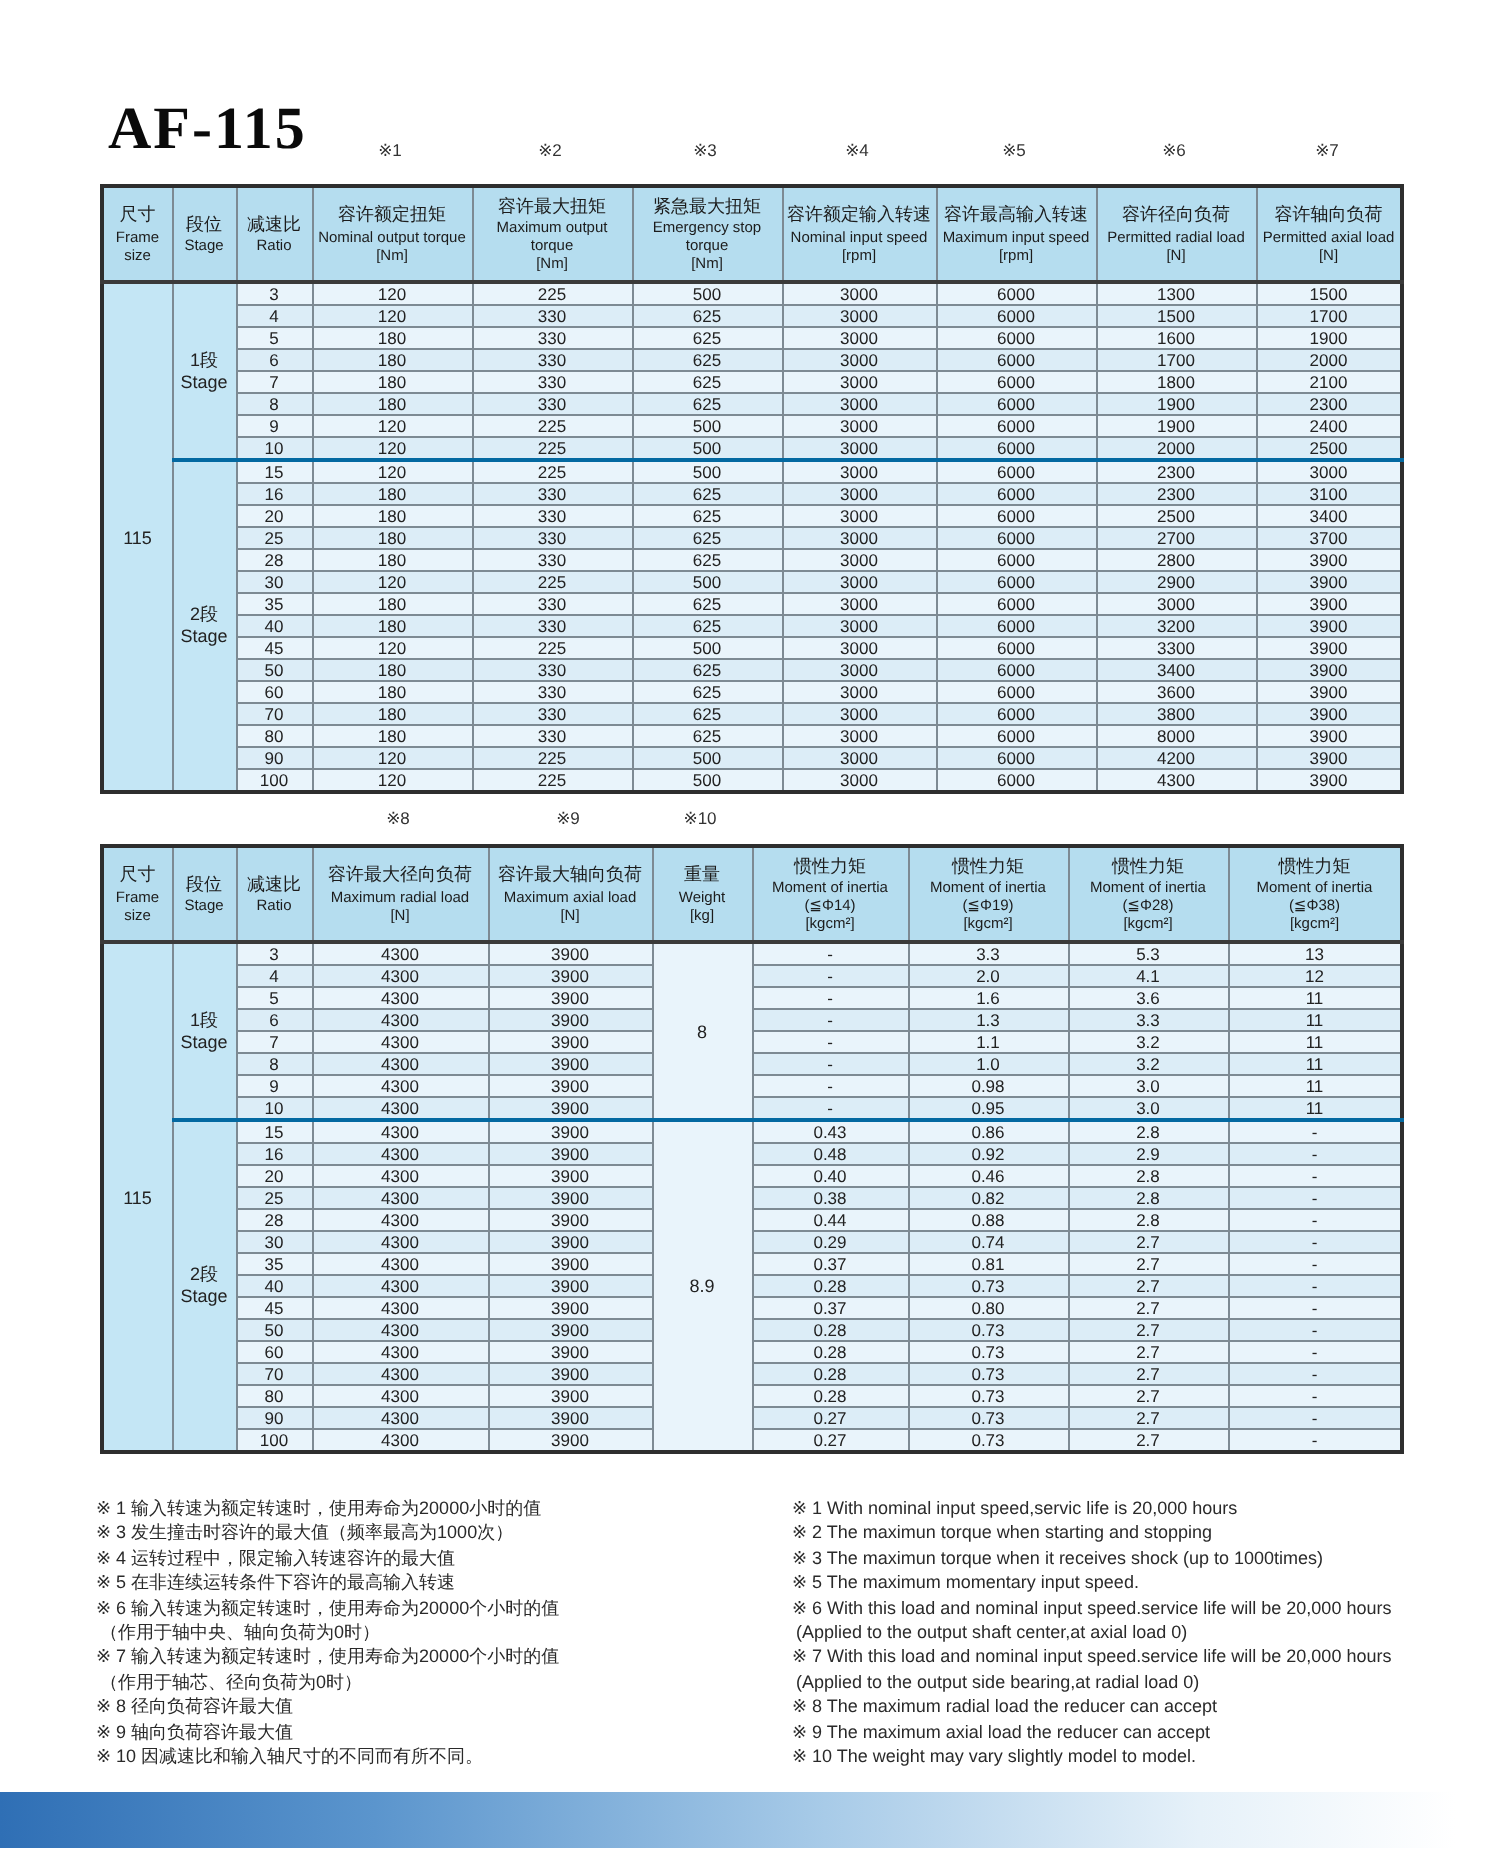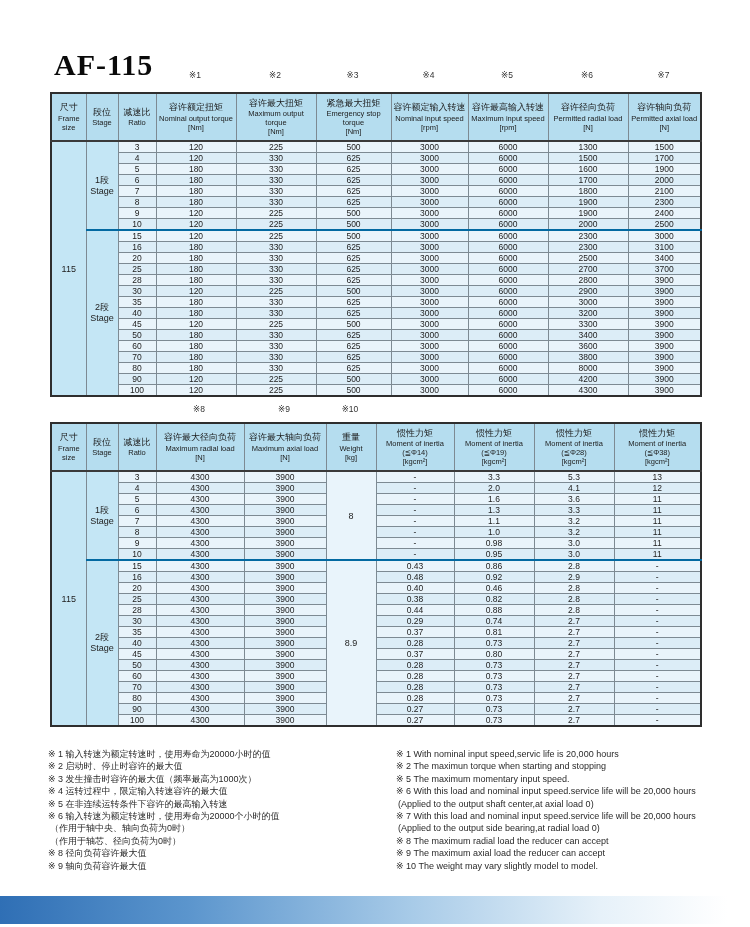--- a/index.html
+++ b/index.html
@@ -672,53 +672,57 @@
         </tr>
       </tbody>
     </table>
 
   <div class="footnotes">
     <div class="fcol" id="fzh">
         <div class="note">
           <div>※ 1 输入转速为额定转速时，使用寿命为20000小时的值</div>
         </div>
         <div class="note">
-          <div>※ 2 启动时、停止时容许的最大值</div>
-        </div>
-        <div class="note">
           <div>※ 3 发生撞击时容许的最大值（频率最高为1000次）</div>
         </div>
         <div class="note">
           <div>※ 4 运转过程中，限定输入转速容许的最大值</div>
         </div>
         <div class="note">
           <div>※ 5 在非连续运转条件下容许的最高输入转速</div>
         </div>
         <div class="note">
           <div>※ 6 输入转速为额定转速时，使用寿命为20000个小时的值</div>
           <div class="cont">（作用于轴中央、轴向负荷为0时）</div>
         </div>
         <div class="note">
+          <div>※ 7 输入转速为额定转速时，使用寿命为20000个小时的值</div>
           <div class="cont">（作用于轴芯、径向负荷为0时）</div>
         </div>
         <div class="note">
           <div>※ 8 径向负荷容许最大值</div>
         </div>
         <div class="note">
           <div>※ 9 轴向负荷容许最大值</div>
+        </div>
+        <div class="note">
+          <div>※ 10 因减速比和输入轴尺寸的不同而有所不同。</div>
         </div>
       </div>
     <div class="fcol" id="fen">
         <div class="note">
           <div>※ 1 With nominal input speed,servic life is 20,000 hours</div>
         </div>
         <div class="note">
           <div>※ 2 The maximun torque when starting and stopping</div>
         </div>
         <div class="note">
+          <div>※ 3 The maximun torque when it receives shock (up to 1000times)</div>
+        </div>
+        <div class="note">
           <div>※ 5 The maximum momentary input speed.</div>
         </div>
         <div class="note">
           <div>※ 6 With this load and nominal input speed.service life will be 20,000 hours</div>
           <div class="cont">(Applied to the output shaft center,at axial load 0)</div>
         </div>
         <div class="note">
           <div>※ 7 With this load and nominal input speed.service life will be 20,000 hours</div>
           <div class="cont">(Applied to the output side bearing,at radial load 0)</div>
         </div>

